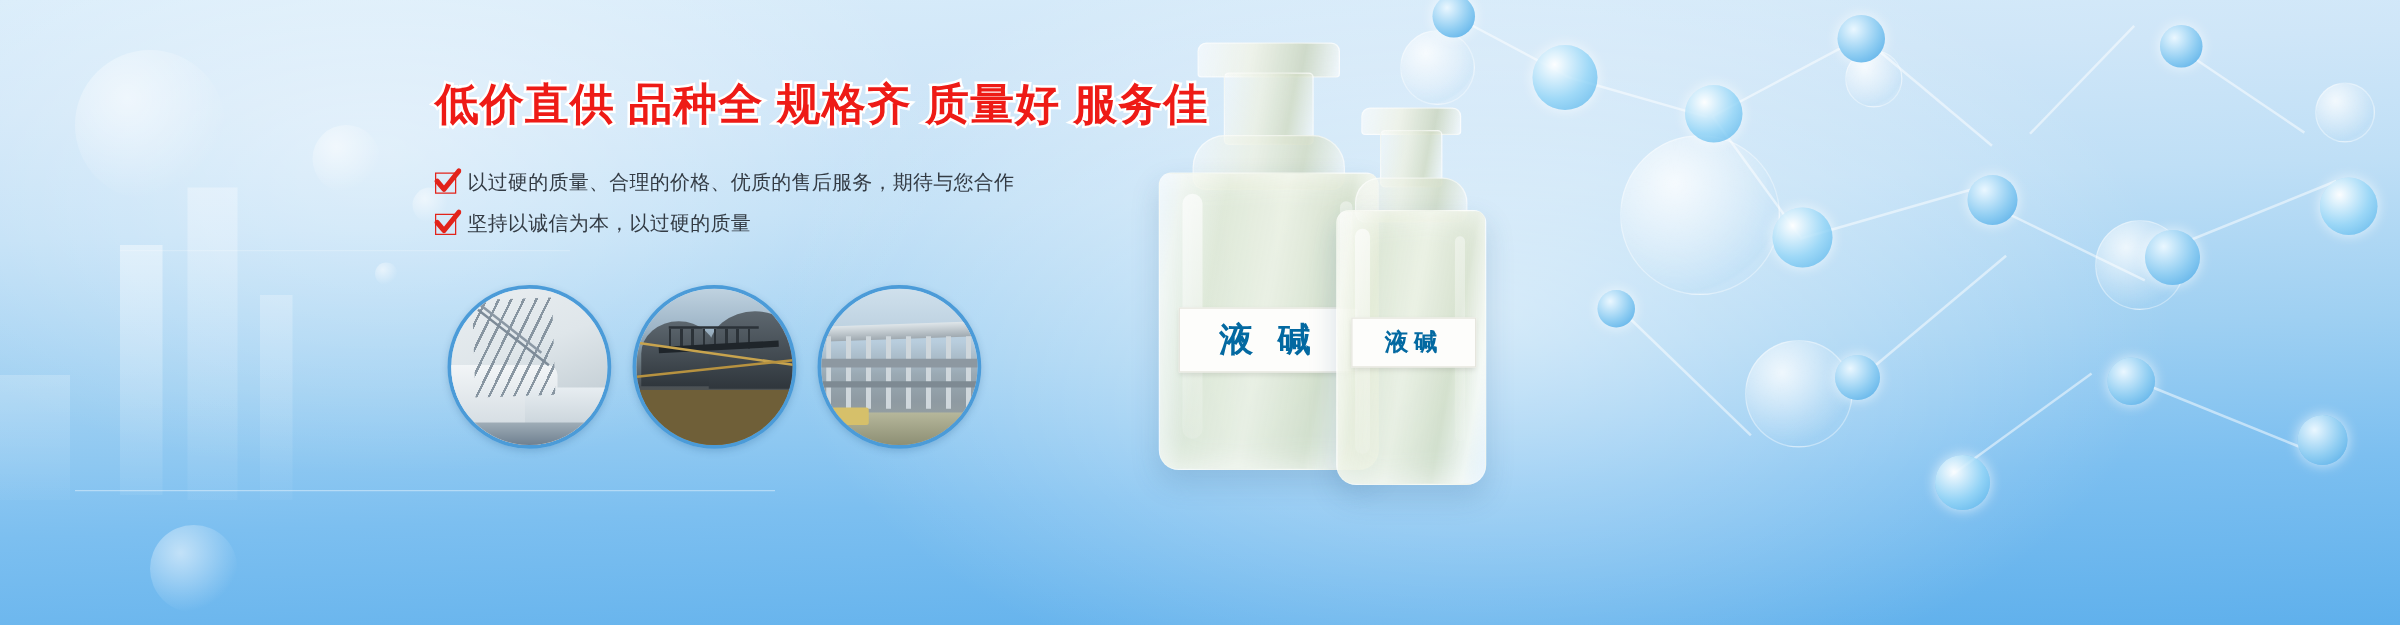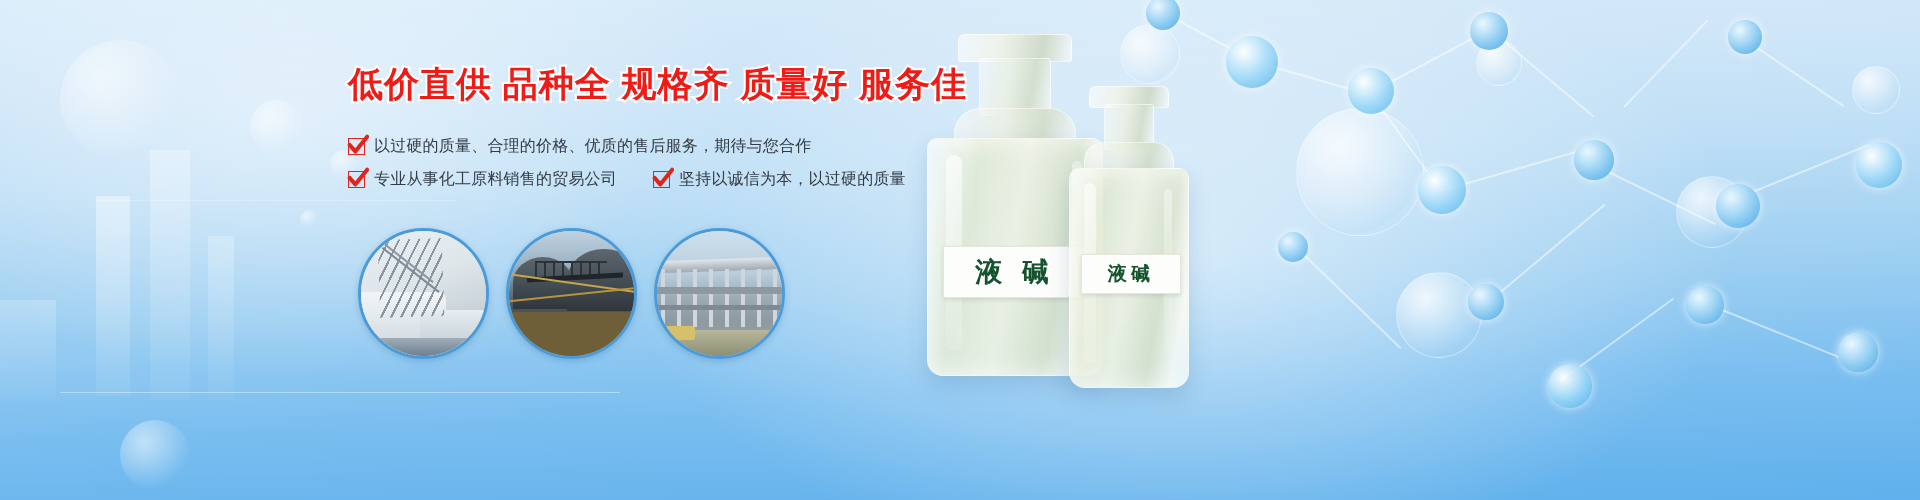--- a/index.html
+++ b/index.html
@@ -124,21 +124,21 @@
     position:absolute;left:50%;transform:translateX(-50%);
     background:linear-gradient(100deg, rgba(255,255,255,.62), rgba(238,242,232,.95) 38%, rgba(205,216,196,.9) 74%, rgba(255,255,255,.6));
     border-radius:7px 7px 3px 3px;border:1px solid rgba(255,255,255,.6);
   }
   .shine{position:absolute;border-radius:40px;background:linear-gradient(180deg, rgba(255,255,255,.85), rgba(255,255,255,.18));}
   .label{
     position:absolute;background:#fdfdfb;border:1px solid #e6e6de;
     display:flex;align-items:center;justify-content:center;
     box-shadow:0 2px 4px rgba(0,0,0,.10);
   }
-  .label span{color:#14532d;font-weight:700;letter-spacing:.22em;}
+  .label span{color:#0369a1;font-weight:700;letter-spacing:.22em;}
   .label.big span{font-size:27px;}
   .label.sml span{font-size:19px;}
 </style>
 </head>
 <body>
 
 <div class="banner">
 
   <div class="bg-layer">
 
@@ -209,28 +209,20 @@
           <span class="btxt">以过硬的质量、合理的价格、优质的售后服务，期待与您合作</span>
         </div>
       </div>
       <div class="brow">
         <div class="bitem">
           <span class="tick">
             <svg viewBox="0 0 24 24" aria-hidden="true">
                 <path d="M3 12 L9 19 L22 3" fill="none" stroke="#e2231a" stroke-width="4.4" stroke-linecap="round" stroke-linejoin="round"></path>
               </svg>
           </span>
-          <span class="btxt">专业从事化工原料销售的贸易公司</span>
-        </div>
-        <div class="bitem">
-          <span class="tick">
-            <svg viewBox="0 0 24 24" aria-hidden="true">
-                <path d="M3 12 L9 19 L22 3" fill="none" stroke="#e2231a" stroke-width="4.4" stroke-linecap="round" stroke-linejoin="round"></path>
-              </svg>
-          </span>
           <span class="btxt">坚持以诚信为本，以过硬的质量</span>
         </div>
       </div>
     </div>
   </div>
 
   <div class="photos">
     <div class="pcircle">
       <div class="pin p1">
         <div class="tank"></div>

